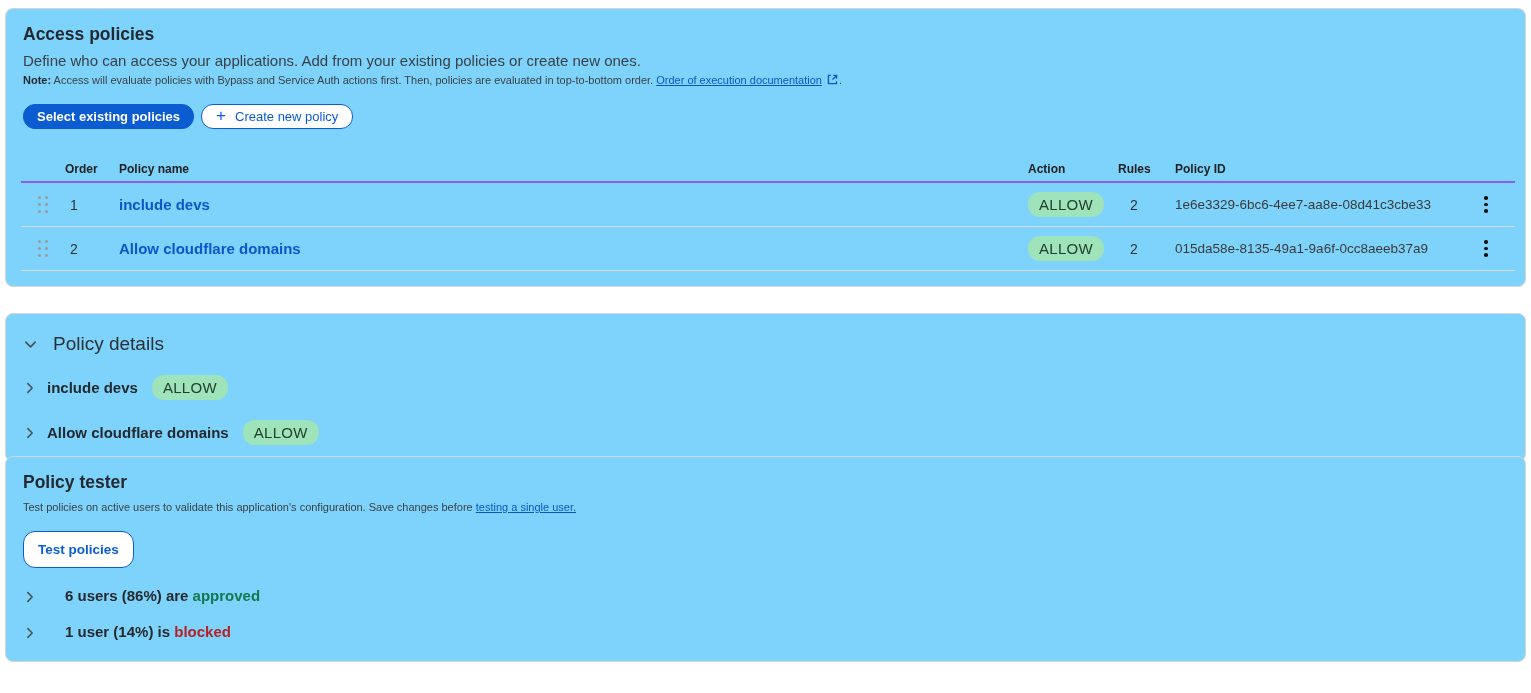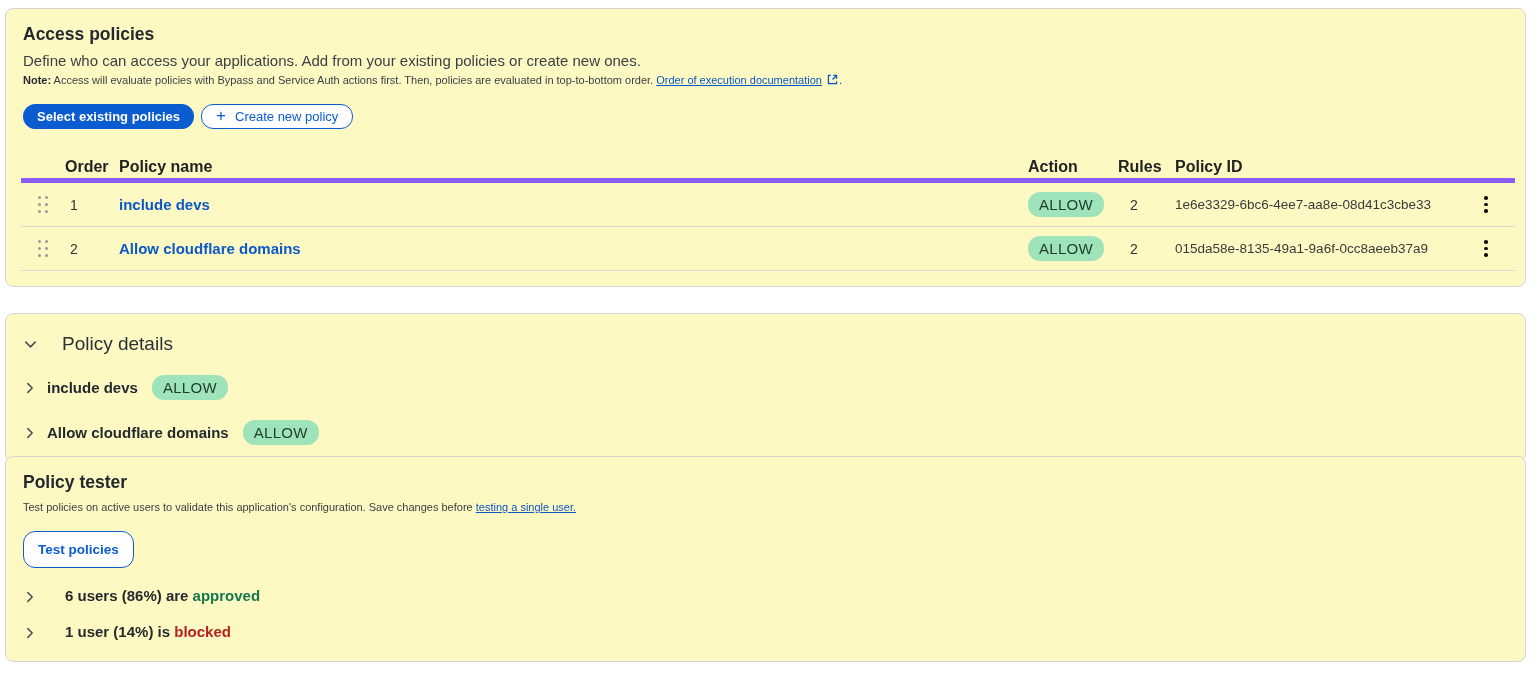--- a/index.html
+++ b/index.html
@@ -1,21 +1,21 @@
 <!DOCTYPE html>
 <html><head>
 <meta charset="utf-8">
 <style>
   * { box-sizing: border-box; margin: 0; padding: 0; }
   html, body { width: 1531px; height: 693px; background: #ffffff; }
   body { font-family: "Liberation Sans", "DejaVu Sans", sans-serif; color: #313131; position: relative; }
 
   .panel {
     position: absolute; left: 5px; width: 1521px;
-    background: #fef9c3; border: 1px solid #d5d5d5; border-radius: 8px;
+    background: #7dd3fc; border: 1px solid #d5d5d5; border-radius: 8px;
   }
   #panel-access { top: 8px; height: 279px; }
   #panel-details { top: 313px; height: 149px; }
   #panel-tester { top: 456px; height: 206px; }
 
   .section-title { font-size: 17.5px; font-weight: 700; color: #24292f; margin: 15px 0 0 17px; }
   .desc { font-size: 15px; color: #3a3f44; margin: 7px 0 0 17px; }
   .note { font-size: 11px; color: #3a3f44; margin: 4px 0 0 17px; }
   .note b { color: #24292f; }
   a.link { color: #0a58c8; text-decoration: underline; cursor: pointer; }
@@ -23,41 +23,41 @@
   .btn-row { display: flex; gap: 7px; margin: 16px 0 0 17px; align-items: center; }
   .btn { display: inline-flex; align-items: center; justify-content: center; height: 25px;
          border-radius: 12px; font-size: 13px; cursor: pointer; }
   .btn-primary { background: #0b5cd1; color: #fff; font-weight: 700; border: 1px solid #0b5cd1; padding: 0 13px; }
   .btn-secondary { background: #fff; color: #0b5cd1; font-weight: 500; border: 1px solid #0b5cd1; padding: 0 14px; gap: 9px; }
   .plus-glyph { font-size: 17px; font-weight: 400; line-height: 1; margin-top: -2px; }
 
   
   .table { margin: 27px 10px 0 15px; }
   .t-row { display: grid; grid-template-columns: 44px 54px 1fr 87px 60px 290px 50px; align-items: center; }
-  .t-head { height: 27px; border-bottom: 5px solid #8b5cf6; font-size: 16px; font-weight: 700; color: #222; }
+  .t-head { height: 27px; border-bottom: 2px solid #8b5cf6; font-size: 12px; font-weight: 700; color: #222; }
   .t-body-row { height: 44px; border-bottom: 1px solid #d9d9d9; font-size: 14px; }
   .cell-order { padding-left: 5px; color: #333; }
   .cell-name a { color: #0a58c8; font-weight: 600; font-size: 15px; text-decoration: none; cursor: pointer; }
   .cell-rules { padding-left: 3px; }
   .cell-rules-val { padding-left: 15px; color: #333; }
   .cell-id { font-size: 13.5px; color: #3a3a3a; }
 
   .drag-handle { display: grid; grid-template-columns: 3px 3px; grid-auto-rows: 3px; gap: 4px;
                  width: 10px; margin-left: 17px; cursor: grab; }
   .drag-handle i { background: #9a9a9a; border-radius: 50%; }
 
   .badge { display: inline-block; background: #9fe3ba; color: #21402c; font-size: 15px; font-weight: 500;
            letter-spacing: .3px; padding: 5px 11px; border-radius: 12px; line-height: 1; text-align: right; }
 
   .kebab { display: flex; flex-direction: column; gap: 3px; align-items: center; width: 22px; padding: 4px 0;
            cursor: pointer; margin-left: 10px; }
   .kebab i { width: 3.5px; height: 3.5px; background: #111; border-radius: 50%; }
 
   
-  .pd-header { display: flex; align-items: center; gap: 24px; margin: 19px 0 0 17px; cursor: pointer; }
+  .pd-header { display: flex; align-items: center; gap: 15px; margin: 19px 0 0 17px; cursor: pointer; }
   .pd-title { font-size: 19px; font-weight: 500; color: #2c3136; }
   .pd-item { display: flex; align-items: center; gap: 10px; margin: 20px 0 0 17px; cursor: pointer; }
   .pd-item .name { font-size: 15px; font-weight: 700; color: #24292f; }
   .pd-item .badge { margin-left: 4px; }
 
   .chev { flex: 0 0 auto; display: inline-flex; }
 
   
   .pt-desc { font-size: 11px; color: #3a3f44; margin: 8px 0 0 17px; }
   .btn-test { margin: 18px 0 0 17px; height: 37px; font-size: 13.5px; font-weight: 600; }

